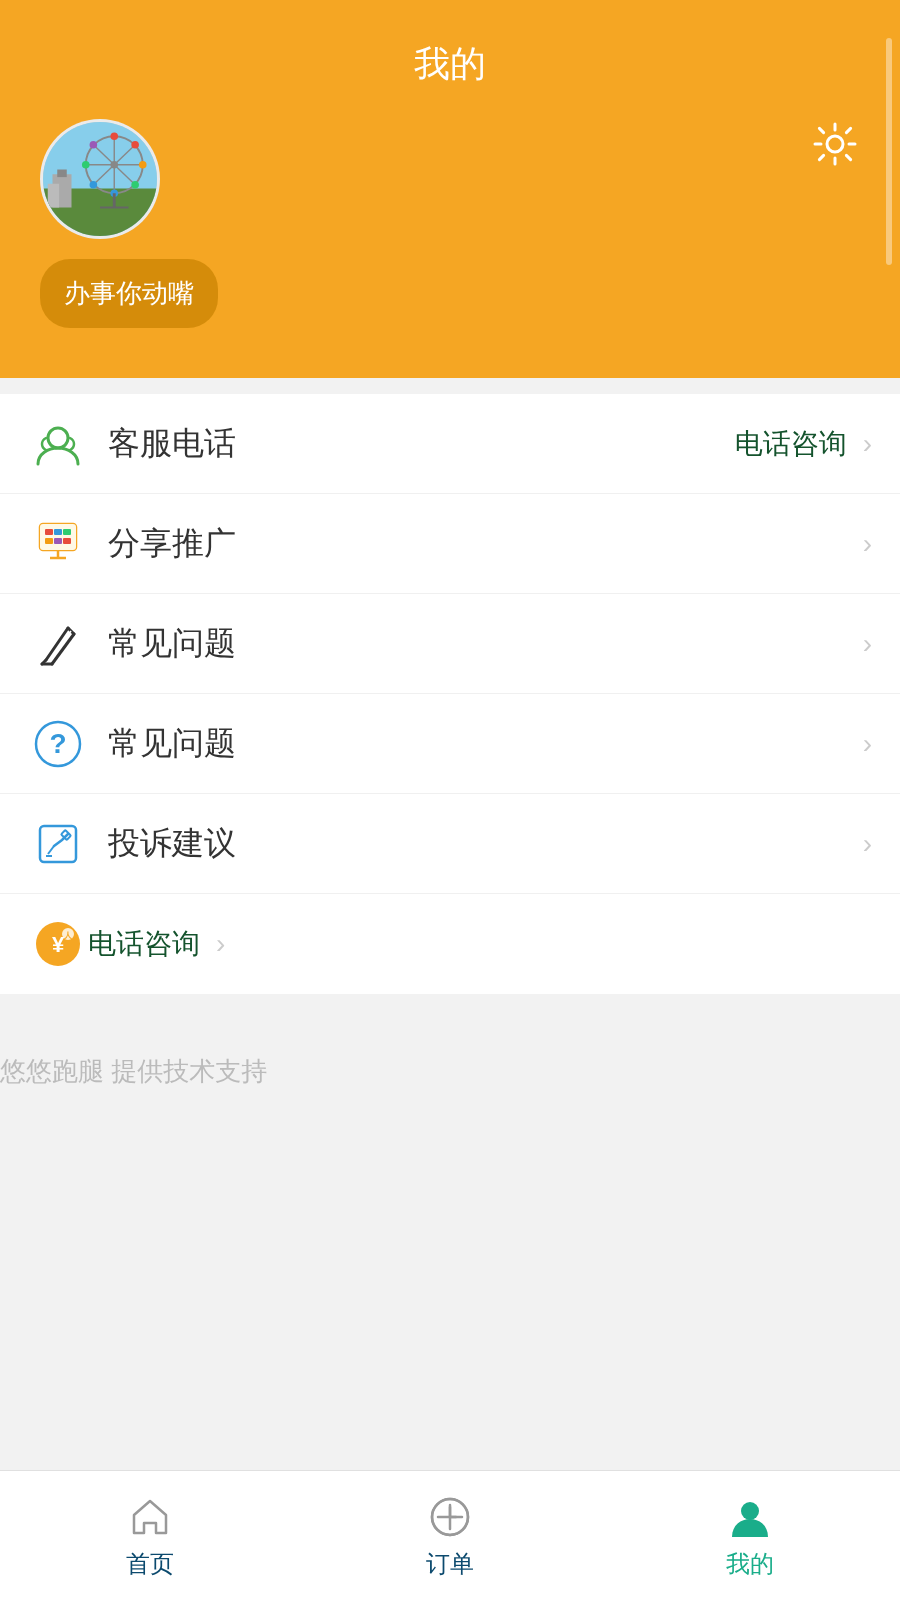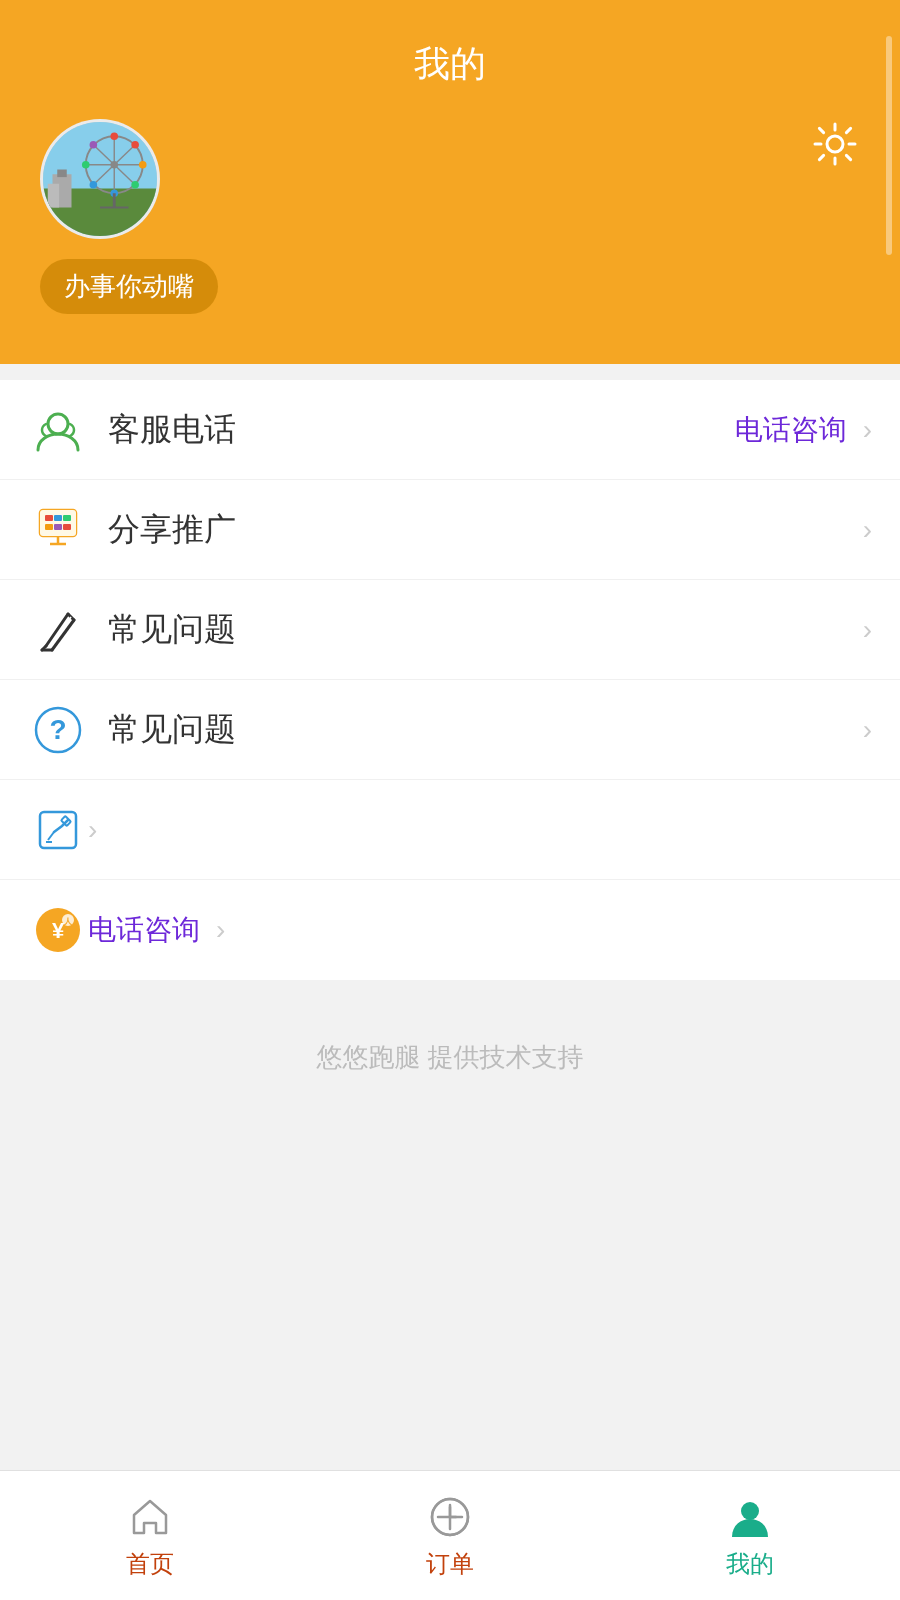--- a/index.html
+++ b/index.html
@@ -47,21 +47,21 @@
     }
     
     .avatar-svg {
       width: 100%;
       height: 100%;
     }
     .nickname-badge {
       background: rgba(200, 130, 0, 0.7);
       color: #fff;
       font-size: 26px;
-      padding: 10px 24px;
+      padding: 17px 24px;
       border-radius: 30px;
     }
     .settings-icon {
       width: 50px;
       height: 50px;
       display: flex;
       align-items: center;
       justify-content: center;
       cursor: pointer;
     }
@@ -103,31 +103,31 @@
       flex-shrink: 0;
     }
     .menu-label {
       flex: 1;
       font-size: 32px;
       color: #333;
       margin-left: 20px;
     }
     .menu-sub {
       font-size: 28px;
-      color: #6d28d9;
+      color: #14532d;
       margin-right: 16px;
     }
     .chevron-icon {
       color: #ccc;
       font-size: 28px;
     }
 
     
     .support-text {
-      text-align: center;
+      text-align: left;
       color: #bbb;
       font-size: 26px;
       padding: 60px 0;
       background: #f2f2f2;
       flex: 1;
     }
 
     
     .tab-bar {
       position: fixed;
@@ -151,21 +151,21 @@
     }
     .tab-icon {
       width: 50px;
       height: 50px;
       display: flex;
       align-items: center;
       justify-content: center;
     }
     .tab-label {
       font-size: 24px;
-      color: #c2410c;
+      color: #0c4a6e;
     }
     .tab-label.active {
       color: #1AAD8A;
     }
     .main-content {
       flex: 1;
       padding-bottom: 130px;
     }
   </style>
 </head>
@@ -295,20 +295,21 @@
       <div class="menu-icon">
         <svg width="52" height="52" viewBox="0 0 52 52" fill="none" xmlns="http://www.w3.org/2000/svg">
 
           <rect x="8" y="8" width="36" height="36" rx="4" stroke="#3498db" stroke-width="2.5" fill="none"></rect>
           <line x1="16" y1="36" x2="22" y2="28" stroke="#3498db" stroke-width="2"></line>
           <path d="M22 28 L30 22 L36 16" stroke="#3498db" stroke-width="2.5" stroke-linecap="round" fill="none"></path>
           <rect x="30" y="14" width="8" height="6" rx="1" stroke="#3498db" stroke-width="2" fill="none" transform="rotate(45 34 17)"></rect>
           <line x1="14" y1="38" x2="20" y2="38" stroke="#3498db" stroke-width="2"></line>
         </svg>
       </div>
+      <span class="menu-label">投诉建议</span>
       <span class="chevron-icon">›</span>
     </div>
 
     <div class="menu-item">
       <div class="menu-icon">
         <svg width="52" height="52" viewBox="0 0 52 52" fill="none" xmlns="http://www.w3.org/2000/svg">
           <circle cx="26" cy="26" r="22" fill="#F5A623"></circle>
 
           <text x="26" y="34" text-anchor="middle" font-size="22" fill="white" font-weight="bold">¥</text>
           <circle cx="36" cy="16" r="6" fill="white" opacity="0.8"></circle>

